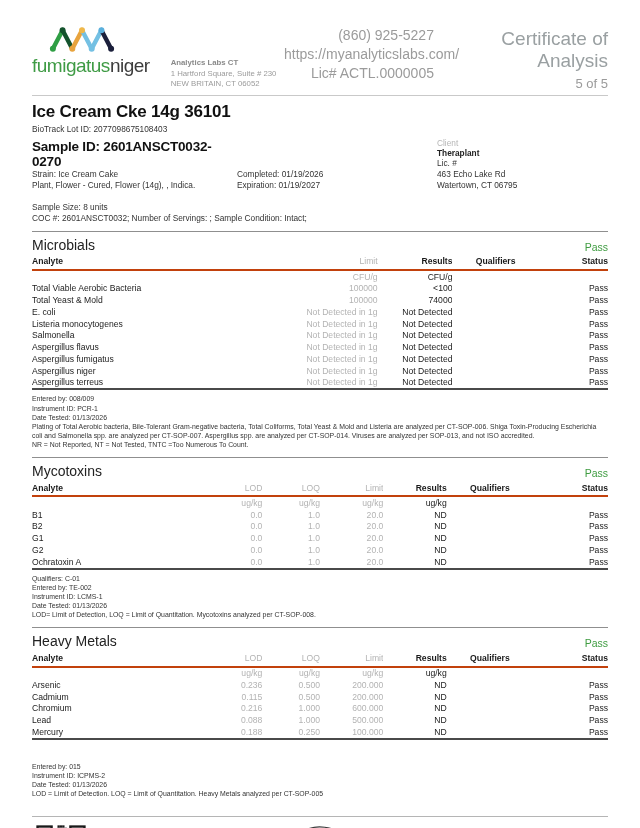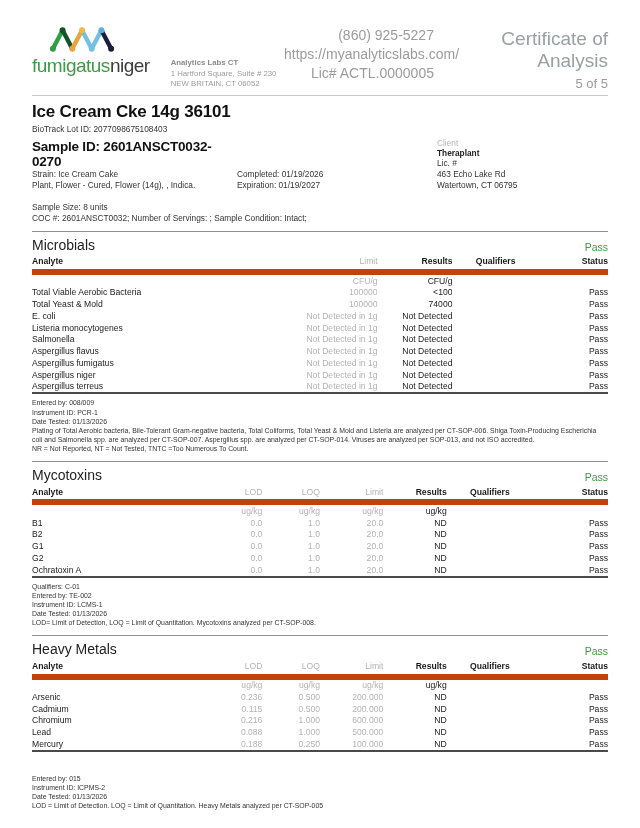--- a/index.html
+++ b/index.html
@@ -35,21 +35,21 @@
   .client-name { font-size:8.3px; font-weight:bold; color:#222; }
   .sample-extra { margin-top:12px; }
 
   
   section { margin-top:0; }
   .sec-head { display:flex; align-items:flex-end; justify-content:space-between; border-top:1px solid #8f8f8f; padding:5px 0 3px 0; }
   .sec-title { font-size:14px; font-weight:400; color:#222; }
   .sec-pass { font-size:10.5px; color:#3f9c41; }
   table { width:100%; border-collapse:collapse; table-layout:fixed; }
   th, td { font-size:8.6px; padding:0.5px 0; line-height:1.25; overflow:hidden; white-space:nowrap; }
-  thead tr.head-row th { border-bottom:6px solid #c2410c; padding-bottom:2px; }
+  thead tr.head-row th { border-bottom:2px solid #c2410c; padding-bottom:2px; }
   th.h-strong { font-weight:bold; color:#1a1a1a; }
   th.h-muted  { font-weight:400; color:#b3b3b3; }
   td.muted { color:#b3b3b3; }
   td.dark { color:#1a1a1a; }
   .a-left { text-align:left; }
   .a-right { text-align:right; }
   .a-center { text-align:center; }
   tbody { border-bottom:2px solid #4a4a4a; }
   .notes { font-size:6.9px; color:#333; line-height:1.32; margin:4px 0 8px 0; }
   .notes-gap { margin-top:22px; margin-bottom:18px; }

